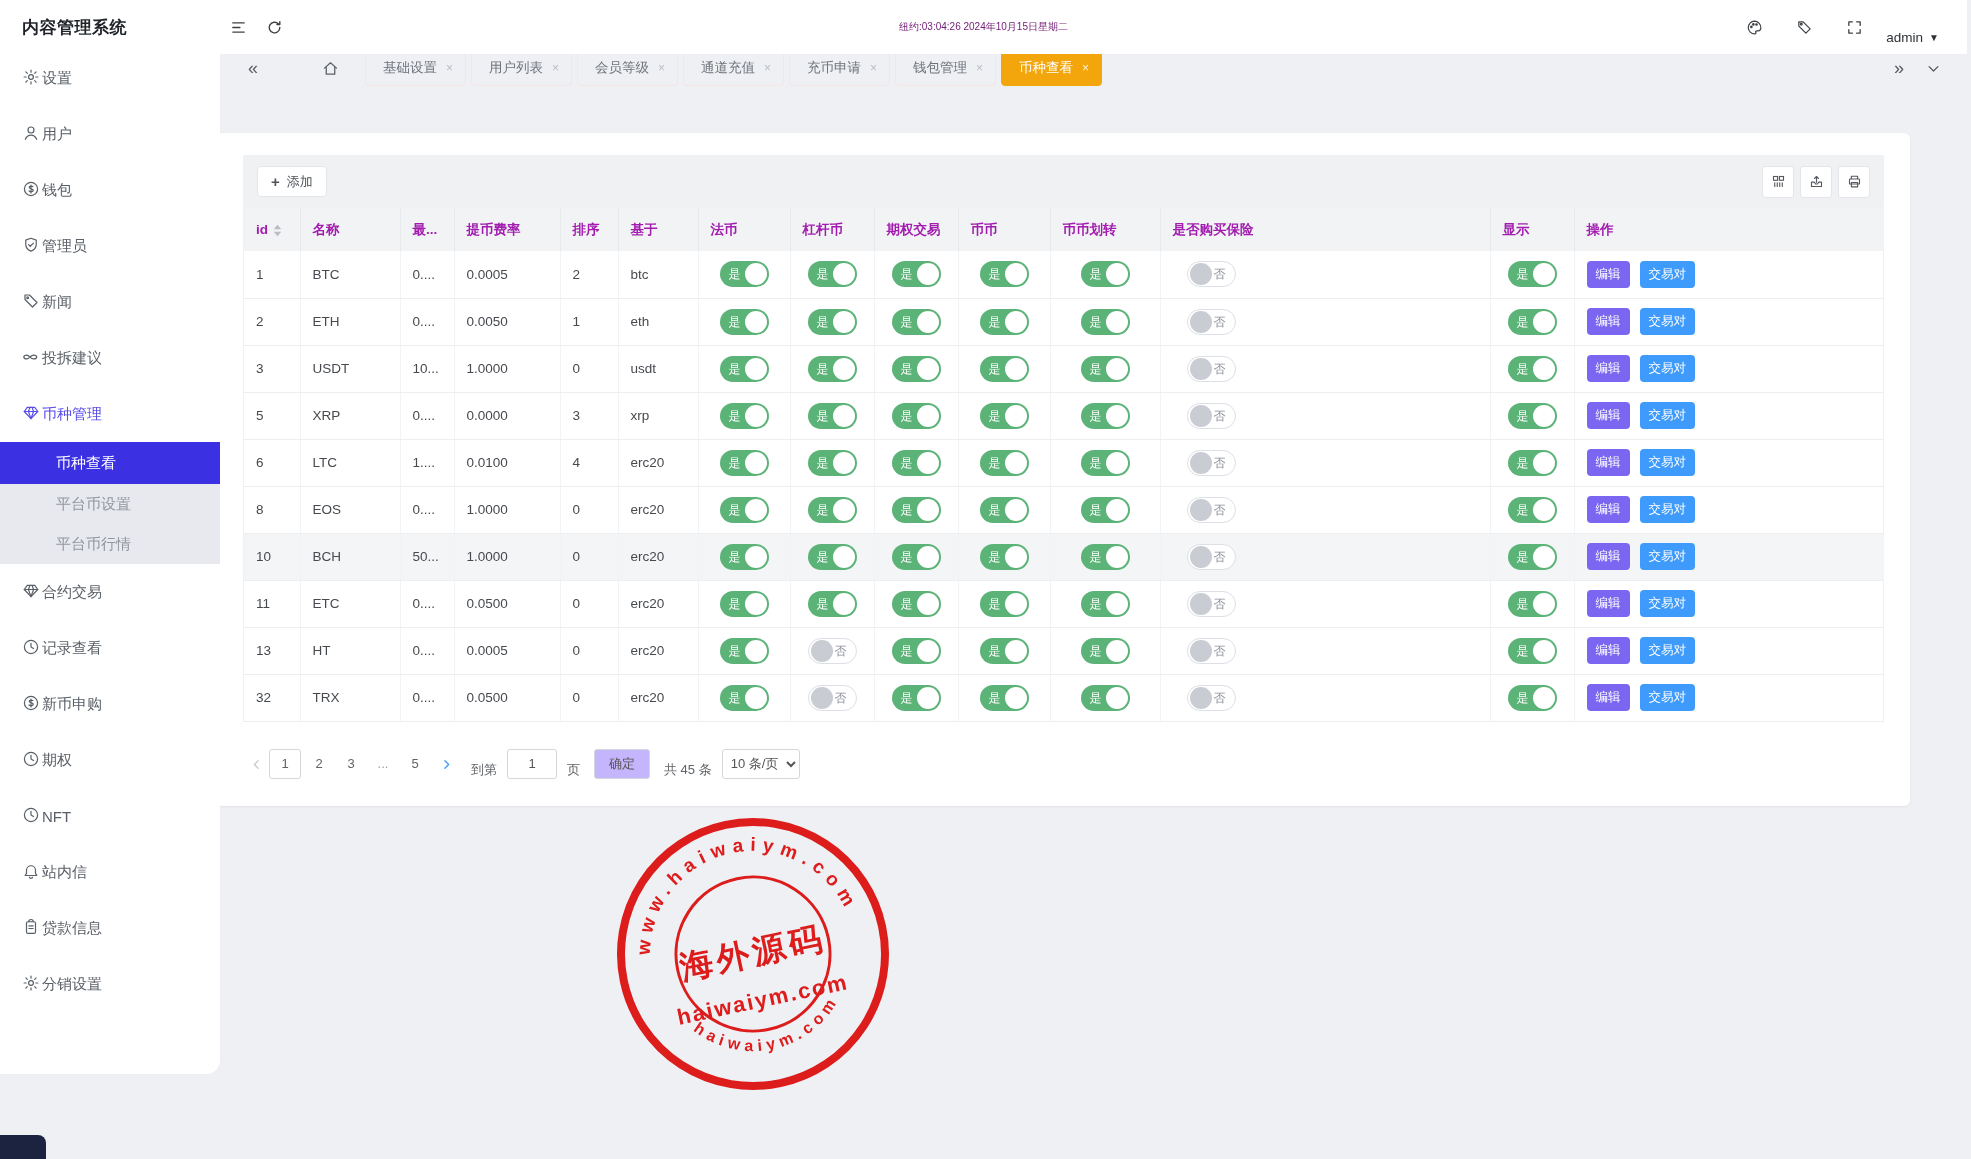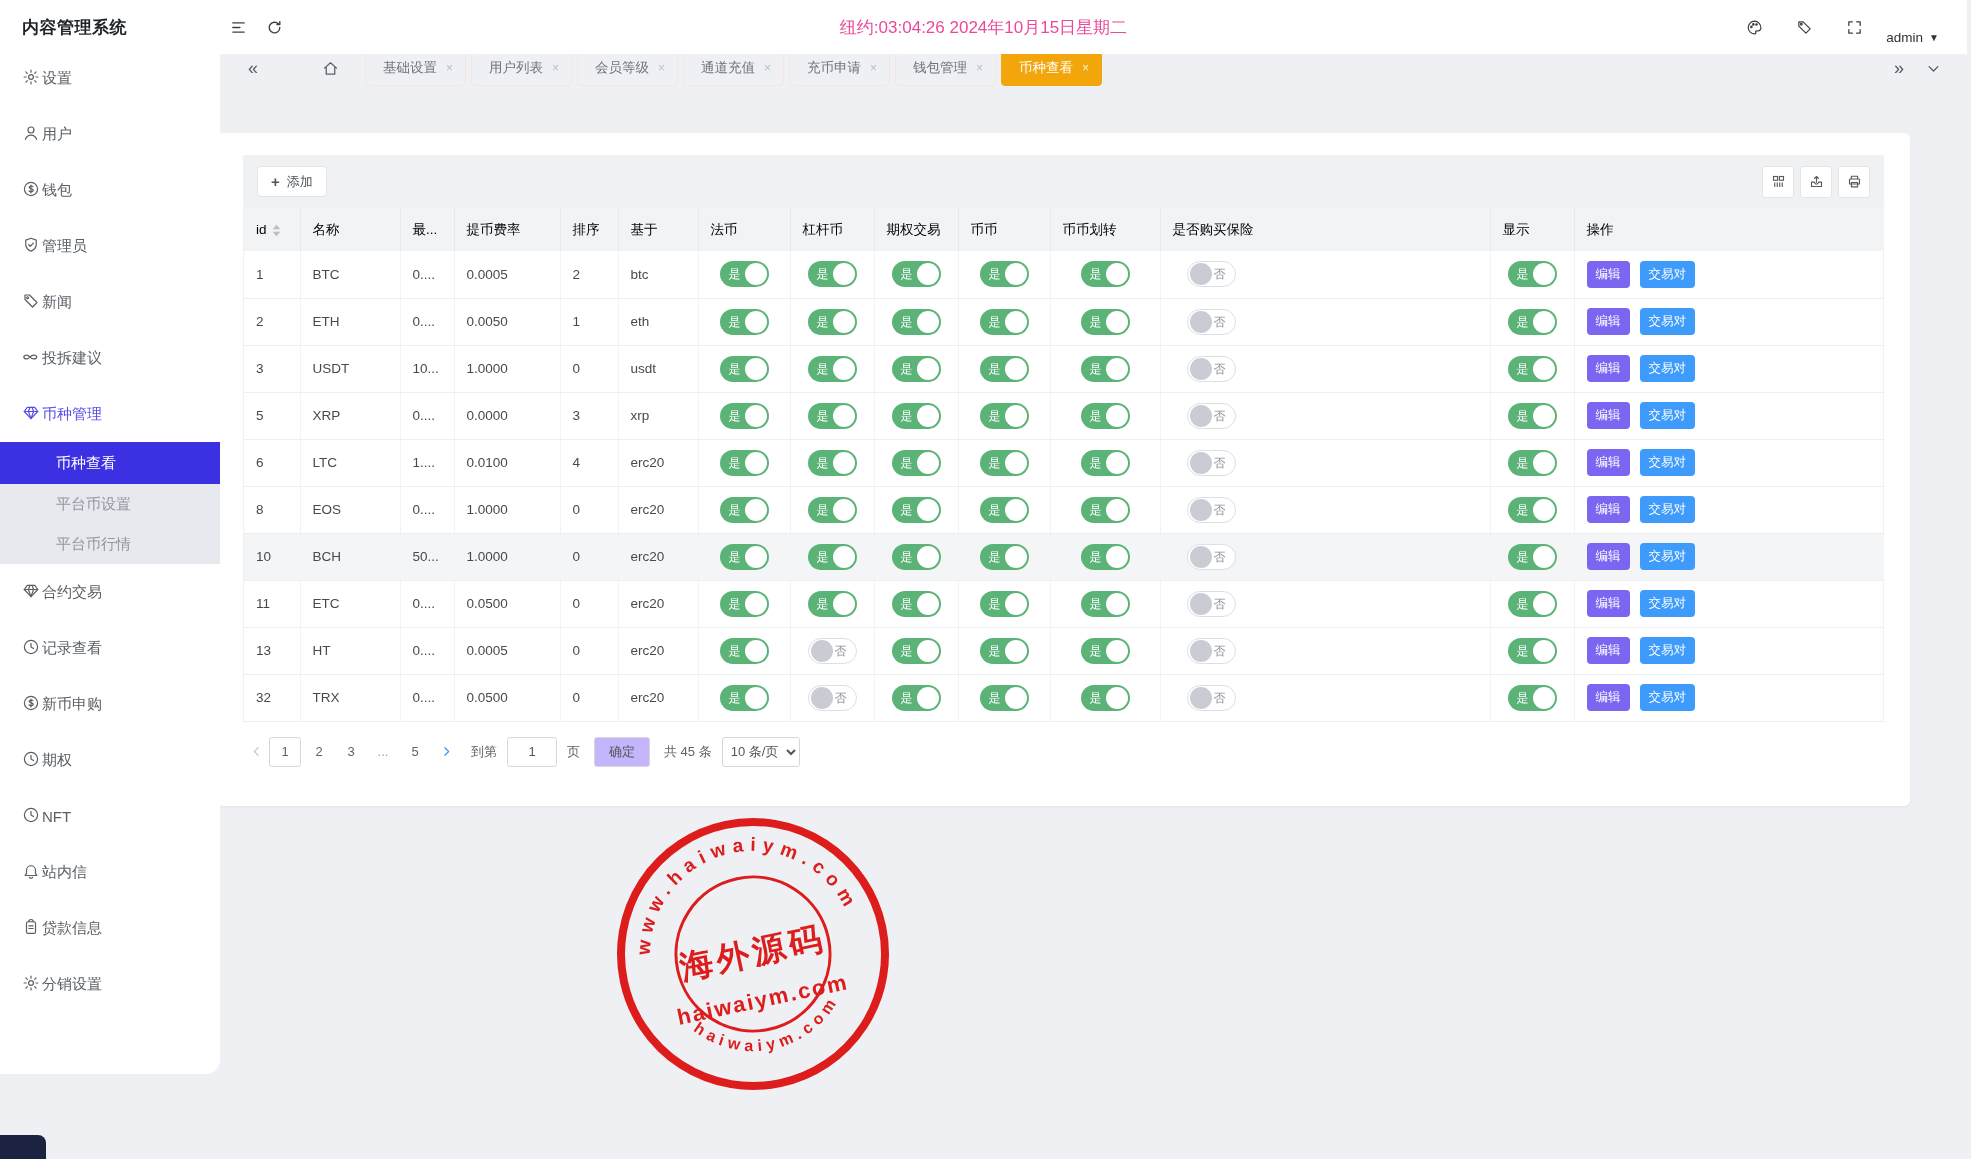--- a/index.html
+++ b/index.html
@@ -4,21 +4,21 @@
 <style>
   html,body{margin:0;padding:0}
   body{width:1971px;height:1159px;position:relative;overflow:hidden;background:#eef0f4;
        font-family:"Liberation Sans","DejaVu Sans",sans-serif;-webkit-font-smoothing:antialiased}
 
   
   .topbar{position:absolute;top:0;left:0;right:4px;height:54px;background:#fff;display:flex;align-items:center;z-index:6}
   .brand{width:220px;box-sizing:border-box;padding-left:22px;font-size:17px;font-weight:700;color:#1f2329;letter-spacing:.5px;white-space:nowrap}
   .tb-icon{width:36px;height:36px;display:inline-flex;align-items:center;justify-content:center;color:#3c4045;cursor:pointer}
   .tb-icon svg{width:17px;height:17px}
-  .clock{position:absolute;left:50%;transform:translateX(-50%);font-size:17px;color:#ec4899;white-space:nowrap}
+  .clock{position:absolute;left:50%;transform:translateX(-50%);font-size:10px;color:#701a75;white-space:nowrap}
   .tb-right{margin-left:auto;display:flex;align-items:flex-end;gap:14px;padding-right:28px}
   .user{display:flex;align-items:center;gap:6px;font-size:13.5px;color:#2e3237;cursor:pointer}
   .caret{font-size:10px;line-height:1}
 
   
   .sidebar{position:absolute;top:46px;left:0;width:220px;height:1028px;background:#fff;z-index:5;
            border-bottom-right-radius:14px;padding-top:4px;box-sizing:border-box}
   .side-item{height:56px;display:flex;align-items:center;padding-left:22px;gap:2px;font-size:15px;color:#595f66;cursor:pointer;white-space:nowrap}
   .side-item svg{width:18px;height:18px;flex:none}
   .side-item.accent{color:#584de8}
@@ -50,21 +50,21 @@
   .btn-add{height:31px;padding:0 13px;background:#fff;border:1px solid #e3e5e8;border-radius:4px;font-size:13px;
            color:#4e5358;display:inline-flex;align-items:center;gap:7px;cursor:pointer}
   .btn-add .plus{font-size:15px;font-weight:700;line-height:1}
   .tool-icons{display:flex;gap:6px}
   .tool-btn{width:30px;height:30px;background:#fff;border:1px solid #e3e5e8;border-radius:3px;display:inline-flex;
             align-items:center;justify-content:center;color:#55595e;cursor:pointer}
   .tool-btn svg{width:15px;height:15px}
 
   .table-wrap{margin:0 26px;border-left:1px solid #f0f1f3;border-right:1px solid #f0f1f3}
   table{border-collapse:collapse;table-layout:fixed;width:1640px;font-size:13.5px}
-  thead th{height:43px;background:#f2f3f5;color:#000000;font-weight:400;text-align:left;padding:0 0 0 12px;
+  thead th{height:43px;background:#f2f3f5;color:#a21caf;font-weight:700;text-align:left;padding:0 0 0 12px;
            border-right:1px solid #e7e9eb;box-sizing:border-box;white-space:nowrap;overflow:hidden}
   thead th:last-child{border-right:none}
   tbody td{height:47px;border-bottom:1px solid #eceef0;border-right:1px solid #f2f3f5;padding:0 0 0 12px;
            color:#46494e;box-sizing:border-box;white-space:nowrap;overflow:hidden}
   tbody td:last-child{border-right:none}
   tbody tr.hl td{background:#f4f5f6}
   td.c{text-align:center;padding:0}
   td.ins{padding-left:26px}
   .sort{display:inline-flex;flex-direction:column;margin-left:5px;vertical-align:middle;color:#b9bdc4}
   .sort svg{width:9px;height:6px;display:block}
@@ -79,21 +79,21 @@
   .tg.on .knob{right:2px;background:#fff}
   .tg.off{background:#fff;border:1px solid #dcdfe5;justify-content:flex-end;padding-right:9px}
   .tg.off .lbl{color:#8d929b}
   .tg.off .knob{left:2px;top:1px;background:#c9cdd3}
 
   .op{display:inline-block;padding:5px 9px;border-radius:4px;color:#fff;font-size:12.5px;margin-right:10px;cursor:pointer}
   .op.edit{background:#7a66f0}
   .op.pair{background:#3e9bfc}
 
   
-  .pager{margin:15px 26px 0;display:flex;align-items:center;font-size:13px;color:#606468}
+  .pager{margin:27px 26px 0;display:flex;align-items:flex-end;font-size:13px;color:#606468}
   .pg{min-width:28px;height:28px;display:inline-flex;align-items:center;justify-content:center;cursor:pointer;border-radius:3px;margin-right:4px}
   .pg.active{border:1px solid #d4d7dc;background:#fff;min-width:30px}
   .pg.ell{cursor:default;color:#9aa0a6}
   .pg-prev,.pg-next{width:26px;height:28px;display:inline-flex;align-items:center;justify-content:center;cursor:pointer}
   .pg-prev{color:#c6cad0}.pg-next{color:#3e9bfc;margin-right:10px}
   .pg-prev svg,.pg-next svg{width:13px;height:13px}
   .jump-lbl{margin:0 2px}
   .jump-input{width:44px;height:26px;border:1px solid #d4d7dc;border-radius:3px;text-align:center;font-size:13px;color:#555;margin:0 8px;outline:none}
   .btn-ok{height:30px;padding:0 14px;background:#c4b5fd;border:1px solid #d4d7dc;border-radius:3px;font-size:13px;color:#555;margin:0 12px;cursor:pointer}
   .total{margin:0 10px 0 2px}

